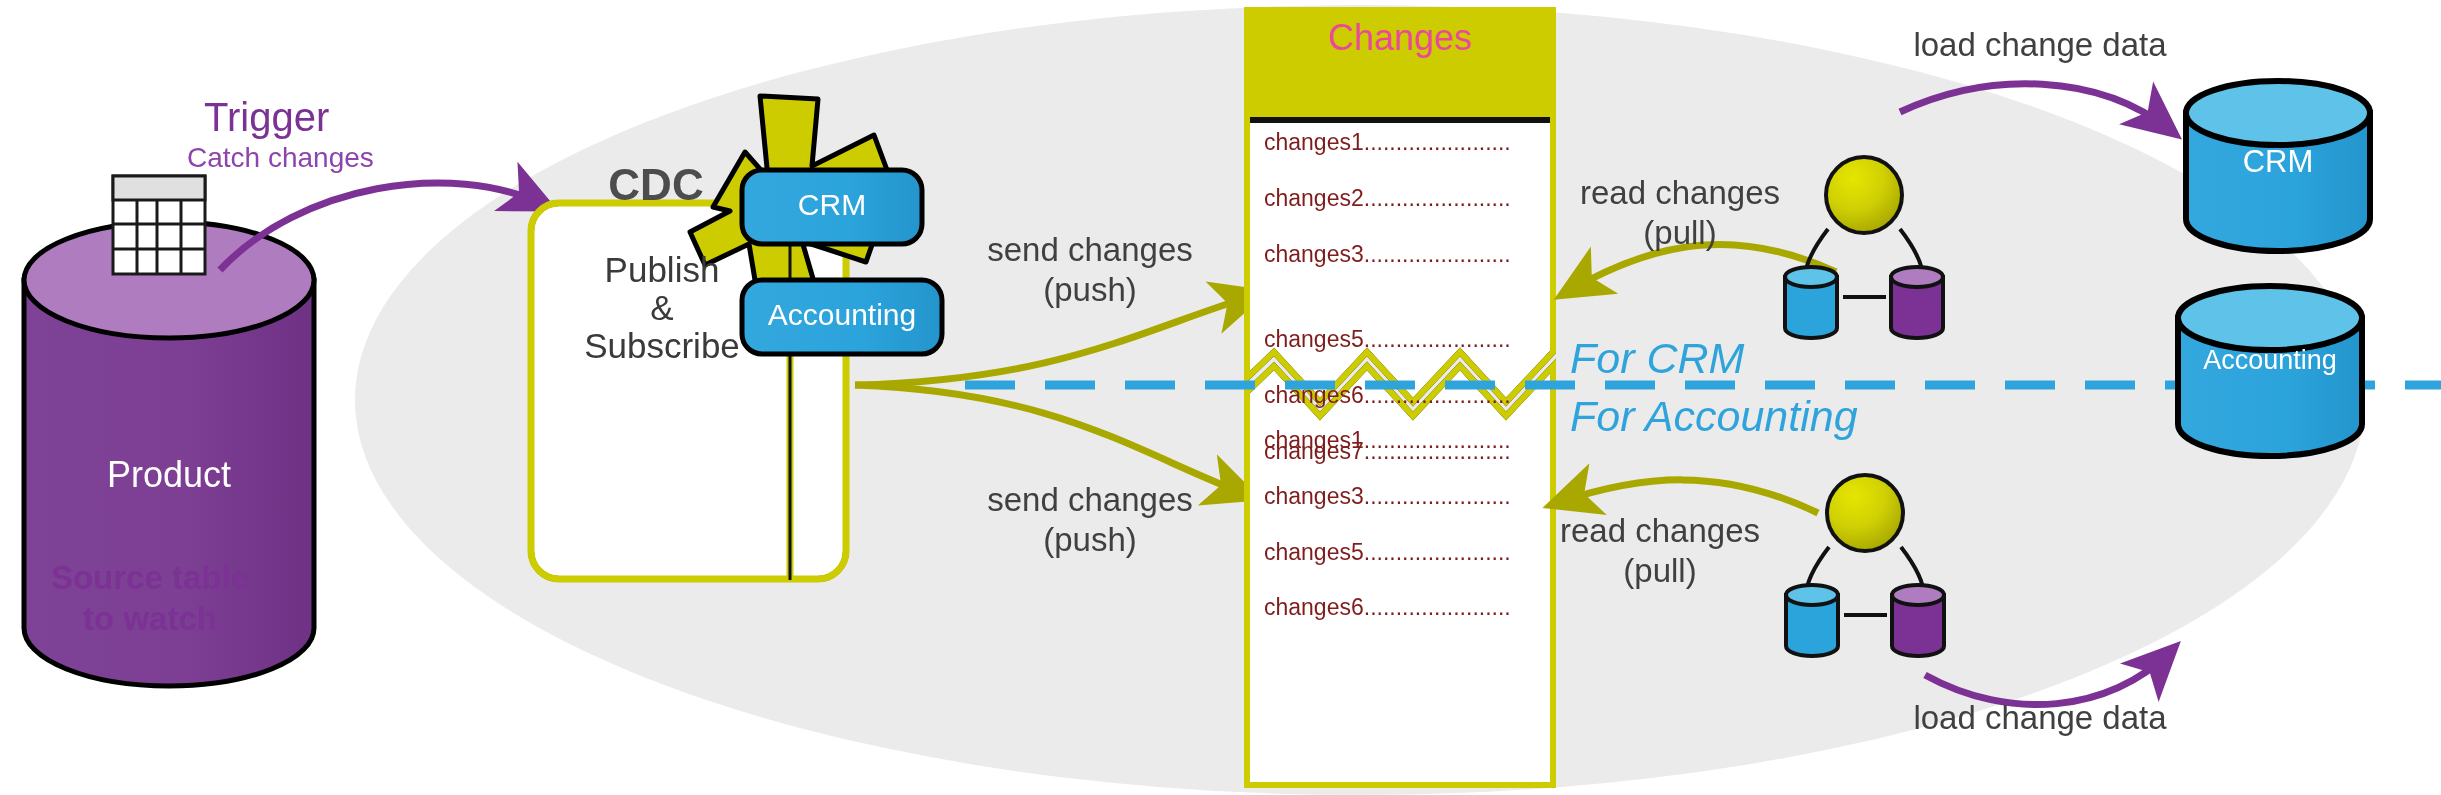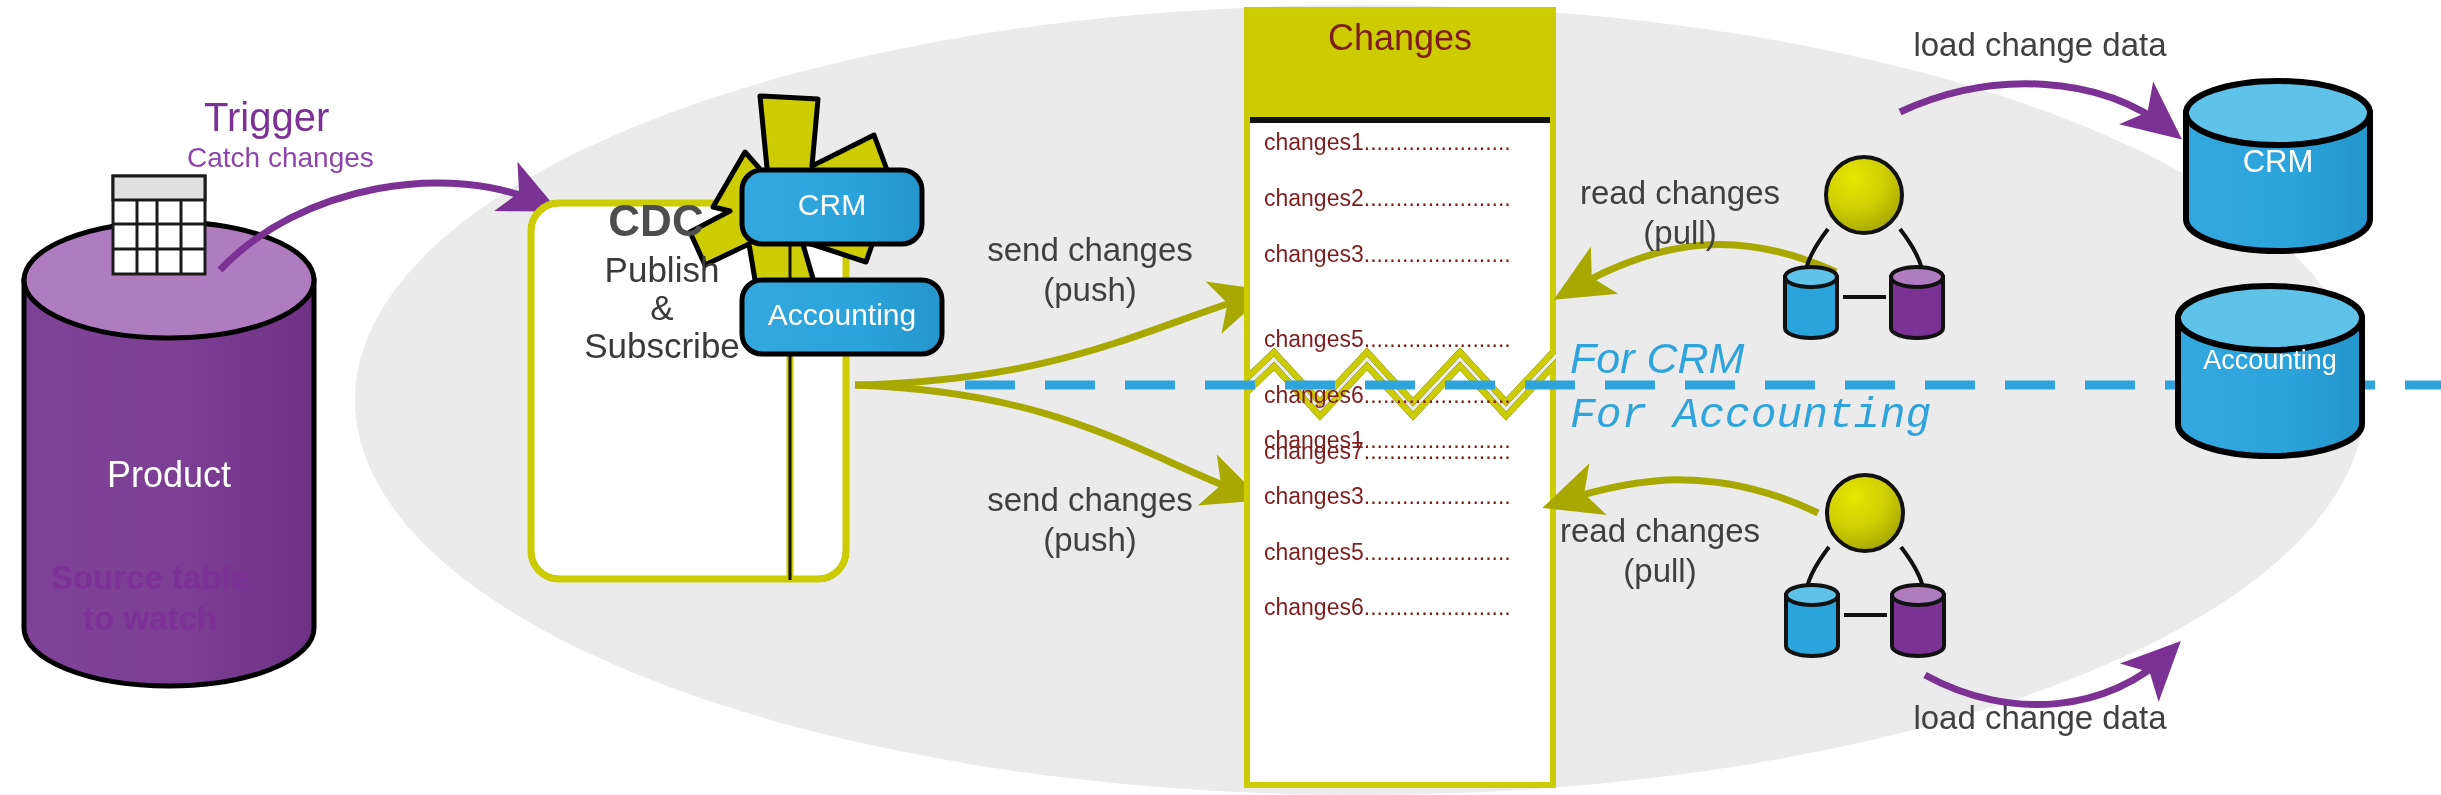--- a/index.html
+++ b/index.html
@@ -15,21 +15,21 @@
   .lbl{position:absolute;white-space:pre;line-height:1.12;}
 
   .t-trigger{color:#7B3294;font-size:40px;margin-top:13px;}
   .t-catch{color:#8E44AD;font-size:28px;}
   .t-source{color:#7B3294;font-size:33px;font-weight:bold;text-align:center;}
   .t-dbname{color:#ffffff;font-size:36px;text-align:center;}
   .t-cdc{color:#4D4D4D;font-size:44px;font-weight:bold;text-align:center;}
   .t-pubsub{color:#3a3a3a;font-size:35px;text-align:center;}
   .t-pill{color:#ffffff;font-size:30px;text-align:center;}
   .t-dark{color:#404040;font-size:33px;text-align:center;}
-  .t-tabletitle{color:#7f1d1d;font-size:36px;text-align:center;}
+  .t-tabletitle{color:#ec4899;font-size:36px;text-align:center;}
   .t-row{color:#7f1d1d;font-size:23px;letter-spacing:0px;}
   .t-for{color:#2FA3DC;font-size:43px;font-style:italic;}
   .t-cyl{color:#ffffff;font-size:31px;text-align:center;}
   .t-cylsm{color:#ffffff;font-size:27px;text-align:center;}
 </style>
 </head>
 <body>
 
 <div id="stage">
 
@@ -148,21 +148,21 @@
     </g>
   </svg>
 
   <div class="lbl t-dbname" style="left:24px;top:455px;width:290px;">Product</div>
   <div class="lbl t-source" style="left:0px;top:560px;width:300px;">Source table</div>
   <div class="lbl t-source" style="left:0px;top:601px;width:300px;">to watch</div>
 
   <div class="lbl t-trigger" style="left:204px;top:82px;">Trigger</div>
   <div class="lbl t-catch" style="left:187px;top:142px;">Catch changes</div>
 
-  <div class="lbl t-cdc" style="left:531px;top:160px;width:250px;margin-top:36px;">CDC</div>
+  <div class="lbl t-cdc" style="left:531px;top:160px;width:250px;">CDC</div>
   <div class="lbl t-pubsub" style="left:531px;top:250px;width:262px;">Publish</div>
   <div class="lbl t-pubsub" style="left:531px;top:288px;width:262px;">&amp;</div>
   <div class="lbl t-pubsub" style="left:531px;top:326px;width:262px;">Subscribe</div>
 
   <div class="lbl t-pill" style="left:742px;top:188px;width:180px;">CRM</div>
   <div class="lbl t-pill" style="left:742px;top:298px;width:200px;">Accounting</div>
 
   <div class="lbl t-dark" style="left:930px;top:232px;width:320px;">send changes</div>
   <div class="lbl t-dark" style="left:930px;top:272px;width:320px;">(push)</div>
 
@@ -187,21 +187,21 @@
       <div class="lbl t-row" style="position: relative; left: 0px; top: 90px;">changes6.......................</div>
     </div>
 
   <div class="lbl t-dark" style="left:1535px;top:175px;width:290px;">read changes</div>
   <div class="lbl t-dark" style="left:1535px;top:215px;width:290px;">(pull)</div>
 
   <div class="lbl t-dark" style="left:1515px;top:513px;width:290px;">read changes</div>
   <div class="lbl t-dark" style="left:1515px;top:553px;width:290px;">(pull)</div>
 
   <div class="lbl t-for" style="left:1570px;top:334px;">For CRM</div>
-  <div class="lbl t-for" style="left:1570px;top:392px;font-family:Liberation Mono, monospace;">For Accounting</div>
+  <div class="lbl t-for" style="left:1570px;top:392px;">For Accounting</div>
 
   <div class="lbl t-dark" style="left:1830px;top:27px;width:420px;">load change data</div>
   <div class="lbl t-dark" style="left:1830px;top:700px;width:420px;">load change data</div>
 
   <div class="lbl t-cyl" style="left:2186px;top:145px;width:184px;">CRM</div>
   <div class="lbl t-cylsm" style="left:2178px;top:345px;width:184px;">Accounting</div>
 
 </div>
 
 </body></html>

